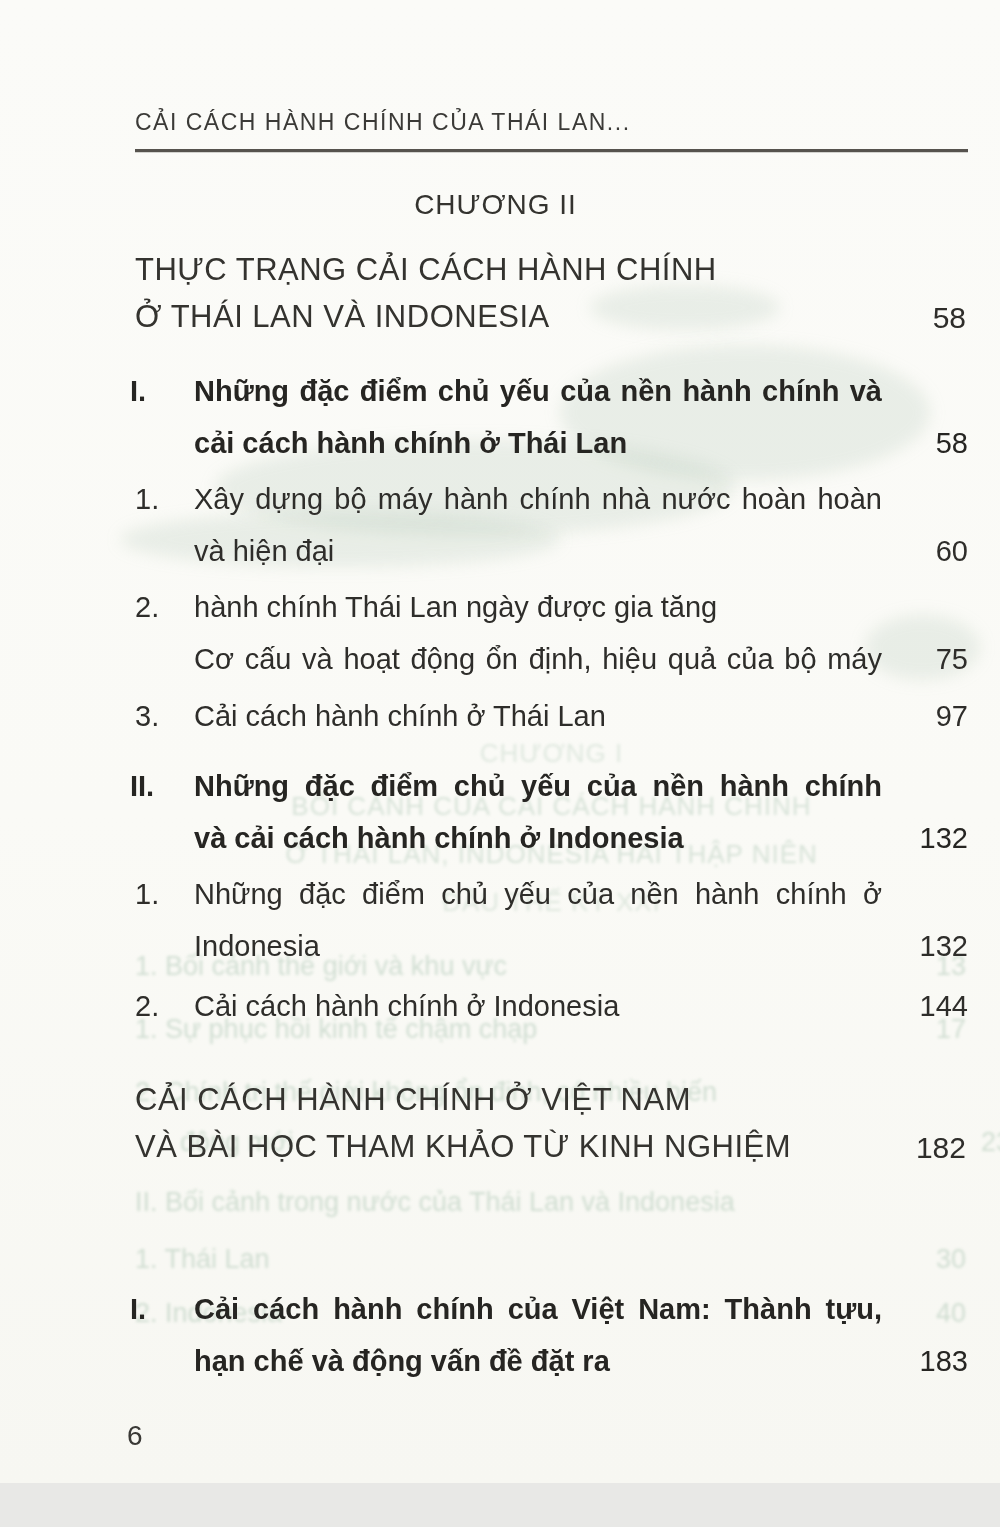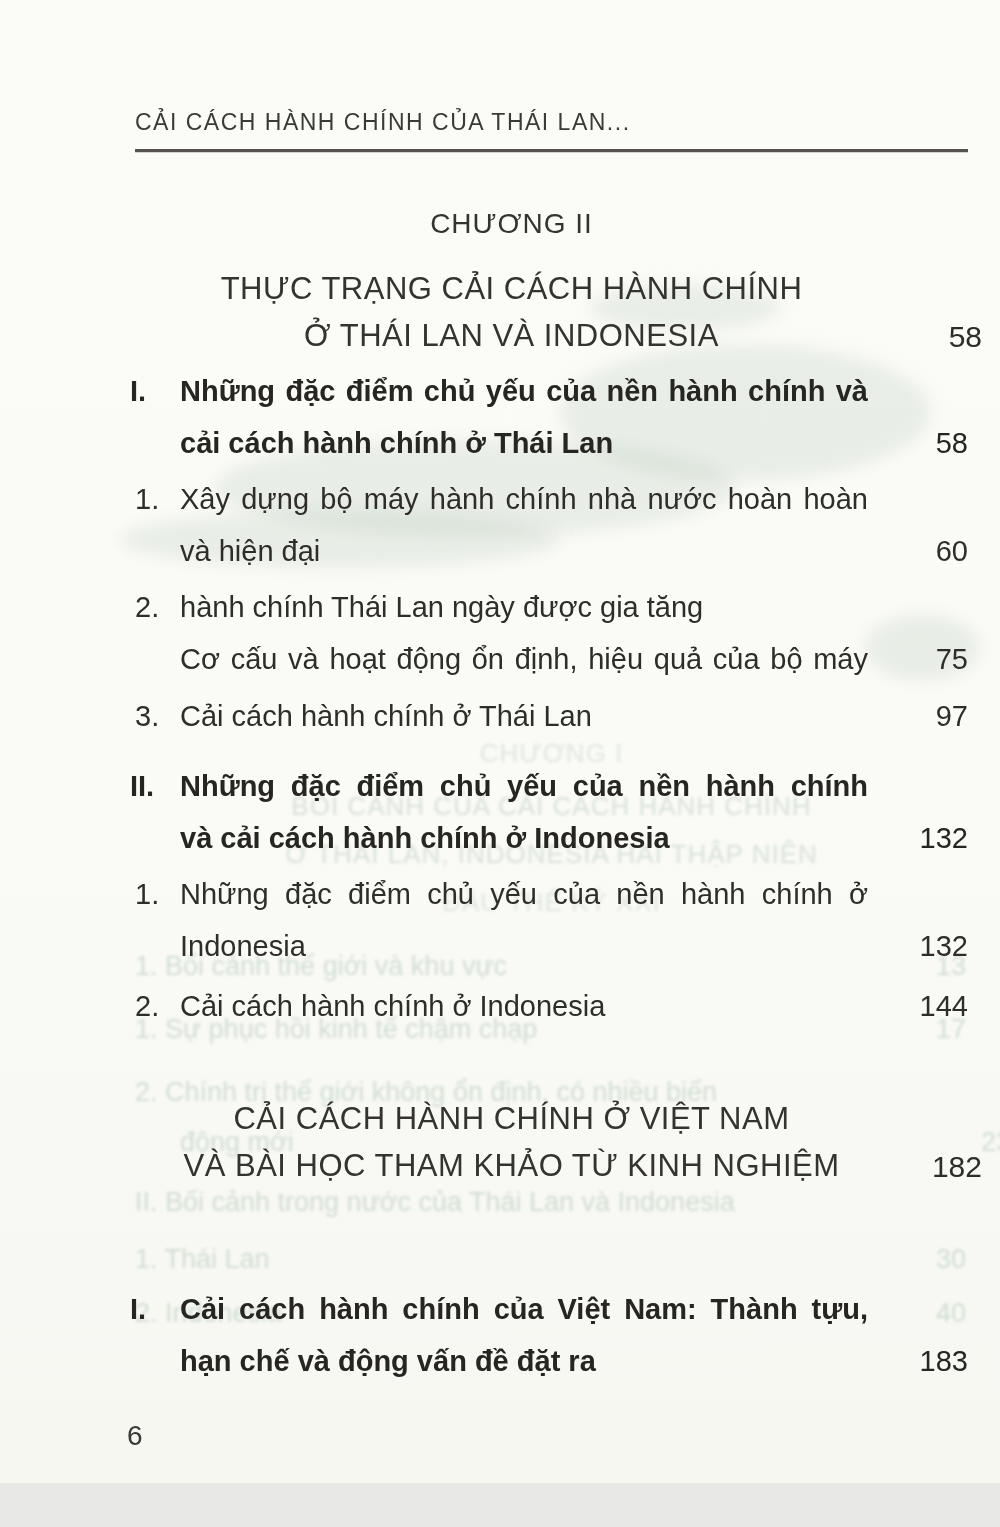--- a/index.html
+++ b/index.html
@@ -6,30 +6,30 @@
   .page{
     position:relative;width:1000px;height:1483px;margin:0 auto;
     background:linear-gradient(180deg,#fbfbf8 0%,#fafaf6 55%,#f7f7f2 100%);
     font-family:Liberation Sans, sans-serif;
     color:#2e2d2a;overflow:hidden;
   }
   
   .hdr{position:absolute;left:135px;top:109px;font-size:23px;letter-spacing:1.5px;color:#3b3a37;white-space:nowrap;}
   .rule{position:absolute;left:135px;top:149px;width:833px;height:3px;background:#56534e;box-shadow:0 1px 0 rgba(90,90,85,.25);}
   
-  .chap{position:absolute;left:151px;width:833px;margin-top:19px;}
+  .chap{position:absolute;left:135px;width:833px;}
   .clabel{text-align:center;padding-right:112px;font-size:28px;letter-spacing:1px;line-height:34px;color:#34332f;}
-  .ctitle{text-align:center;padding-right:112px;font-size:31px;letter-spacing:.5px;line-height:47px;color:#34332f;white-space:nowrap;}
+  .ctitle{text-align:left;padding-right:112px;font-size:31px;letter-spacing:.5px;line-height:47px;color:#34332f;white-space:nowrap;}
   .ctitles{margin-top:24px;}
   .cpage{position:absolute;right:2px;bottom:5px;font-size:30px;}
   
   .entry{position:absolute;left:130px;width:840px;font-size:29px;line-height:52px;}
   .entry.bold{font-weight:700;color:#262522;}
   .mk{position:absolute;left:0;top:0;width:48px;}
-  .ln{margin-left:50px;width:688px;white-space:nowrap;}
+  .ln{margin-left:64px;width:688px;white-space:nowrap;}
   .ln.just{text-align:justify;text-align-last:justify;white-space:normal;}
   .pg{position:absolute;right:2px;bottom:0;font-weight:400;}
   .entry.bold .pg{font-weight:400;}
   .folio{position:absolute;left:127px;top:1420px;font-size:28px;color:#3a3936;}
   
   .bleed{position:absolute;left:135px;width:833px;color:#74a083;opacity:.30;filter:blur(1.5px);font-size:27px;line-height:32px;white-space:nowrap;}
   .bleed.caps{text-align:center;padding-right:112px;letter-spacing:1px;font-size:26px;opacity:.26;}
   .bpg{position:absolute;right:2px;top:0;}
   .smudge{position:absolute;border-radius:50%;background:rgba(141,173,152,.16);filter:blur(8px);}
 </style>

